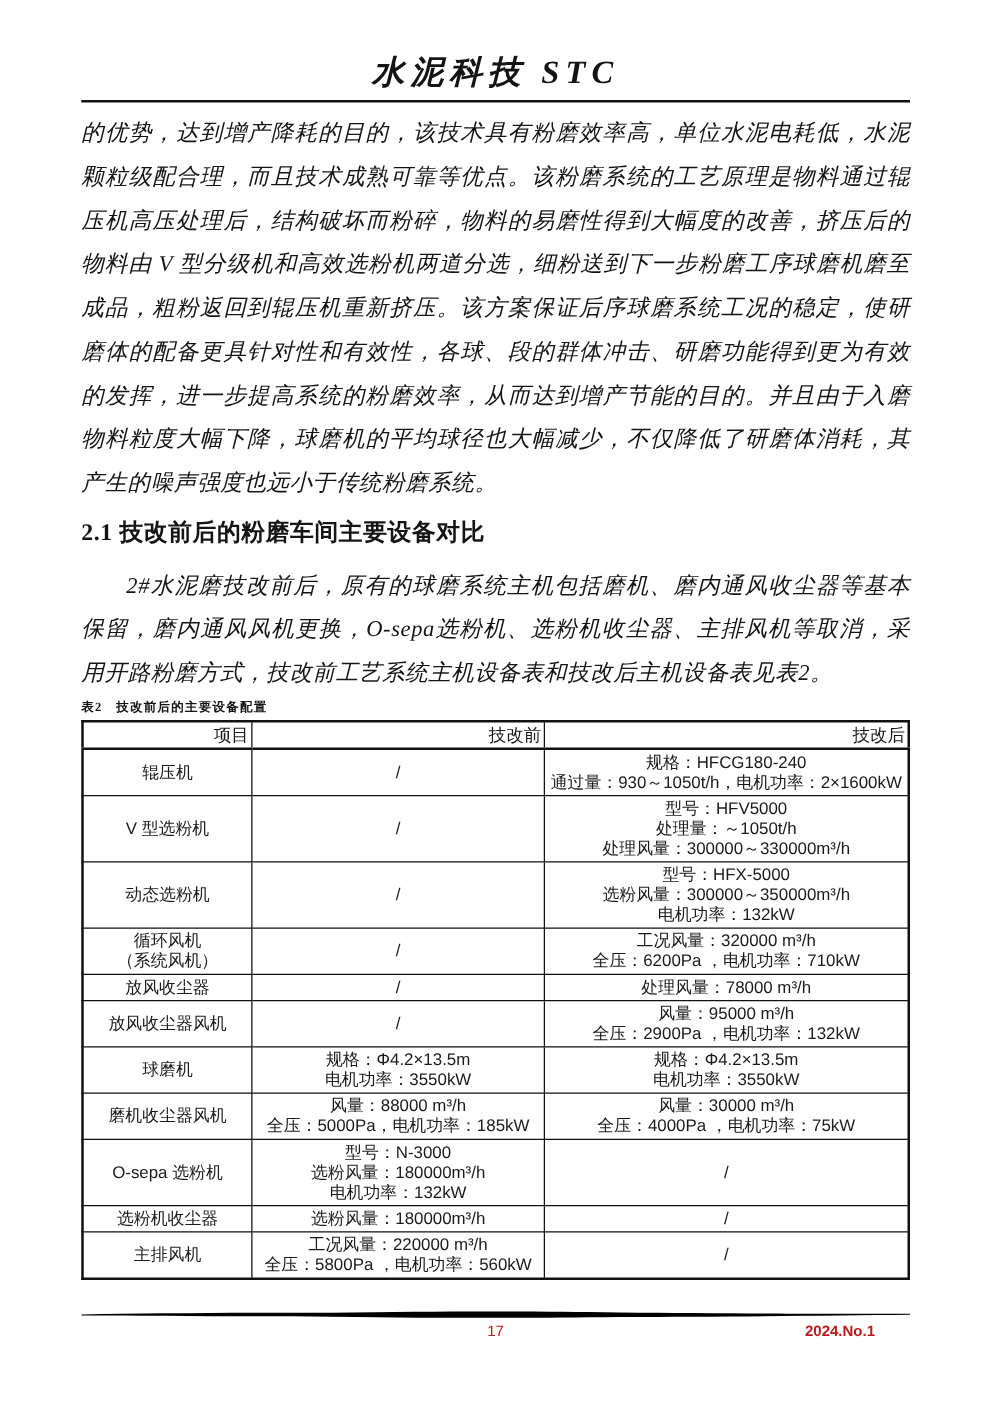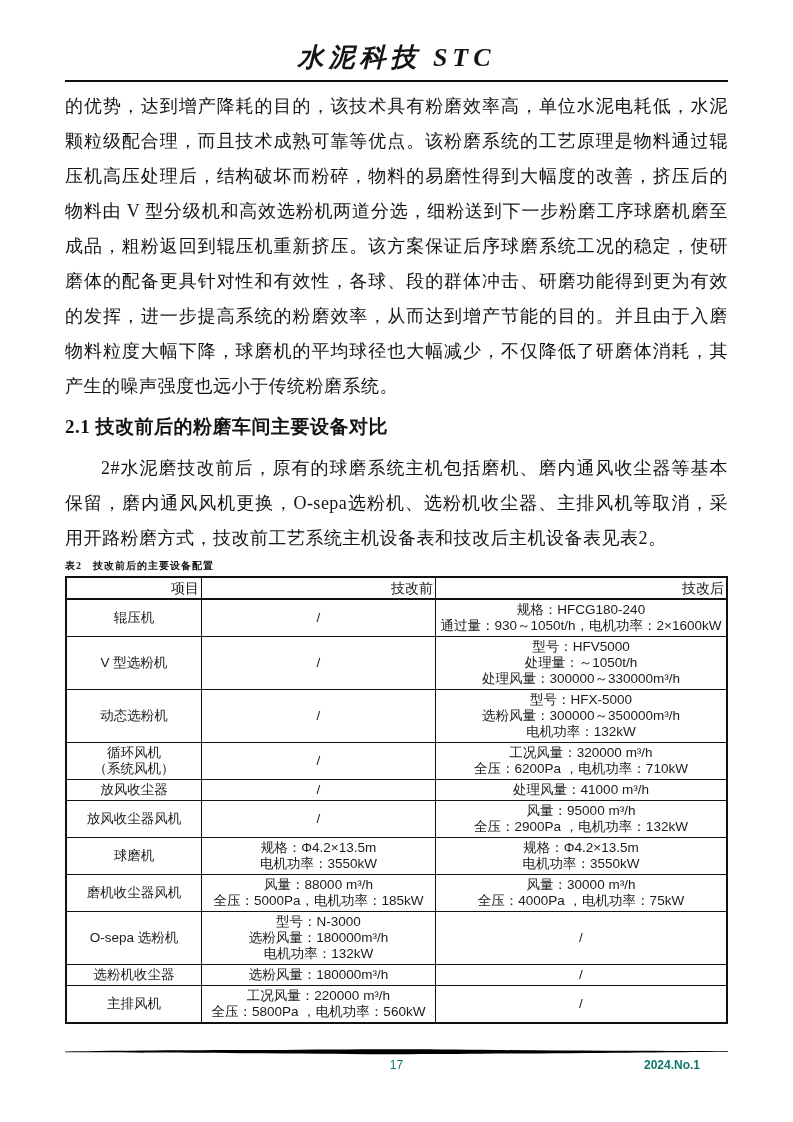--- a/index.html
+++ b/index.html
@@ -37,20 +37,21 @@
     border-top: 2px solid #111;
     margin: 8px 0 0 0;
   }
   .body-para {
     margin: 7px 0 0 0;
     font-size: 18px;
     line-height: 35px;
     letter-spacing: 0.5px;
     text-align: justify;
     text-justify: inter-character;
+    font-style: italic;
   }
   .indent {
     text-indent: 2em;
   }
   .section-heading {
     margin: 5px 0 0 0;
     font-size: 19px;
     font-weight: bold;
     line-height: 35px;
     letter-spacing: 0.5px;
@@ -97,21 +98,21 @@
   }
   .footer-divider {
     display: block;
   }
   .footer-row {
     position: relative;
     height: 18px;
     margin-top: 2px;
     font-family: "Liberation Sans", sans-serif;
     font-size: 12px;
-    color: #0f766e;
+    color: #b91c1c;
   }
   .page-num {
     position: absolute;
     left: 0;
     right: 0;
     text-align: center;
   }
   .issue {
     position: absolute;
     right: 28px;
@@ -203,21 +204,21 @@
             </td>
           </tr>
           <tr>
             <td>
               <div class="cell-line">放风收尘器</div>
             </td>
             <td>
               <div class="cell-line">/</div>
             </td>
             <td>
-              <div class="cell-line">处理风量：41000 m³/h</div>
+              <div class="cell-line">处理风量：78000 m³/h</div>
             </td>
           </tr>
           <tr>
             <td>
               <div class="cell-line">放风收尘器风机</div>
             </td>
             <td>
               <div class="cell-line">/</div>
             </td>
             <td>

